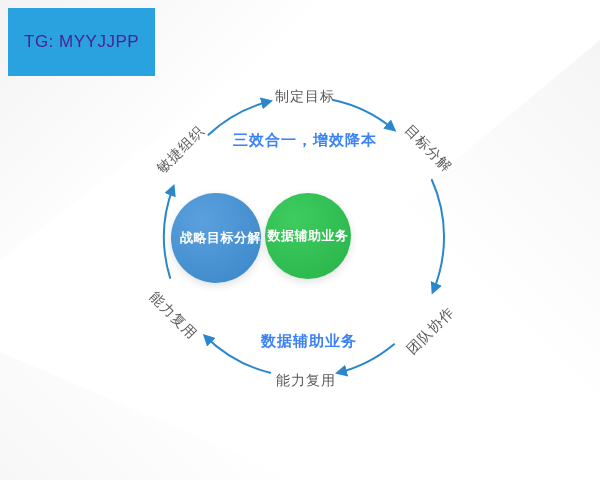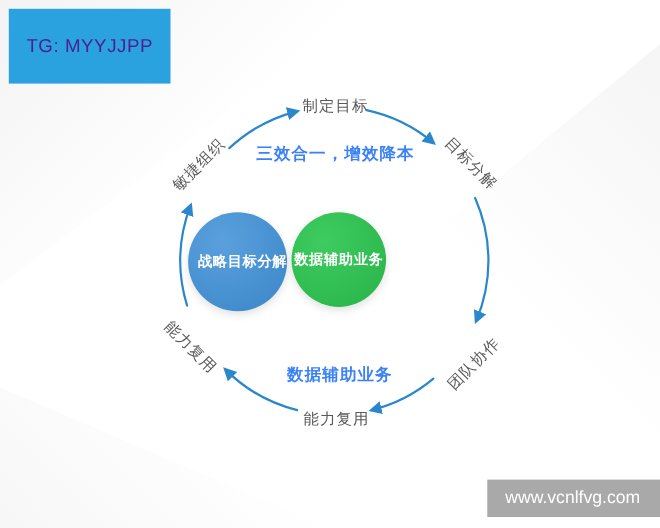--- a/index.html
+++ b/index.html
@@ -134,15 +134,14 @@
 
     <div class="node-circle node-blue">
       <span>战略目标分解</span>
     </div>
     <div class="node-circle node-green">
       <span>数据辅助业务</span>
     </div>
 
   </div>
 
-  <div class="site-badge">www.vcnlfvg.com</div>
 
 </div>
 
 </body></html>

